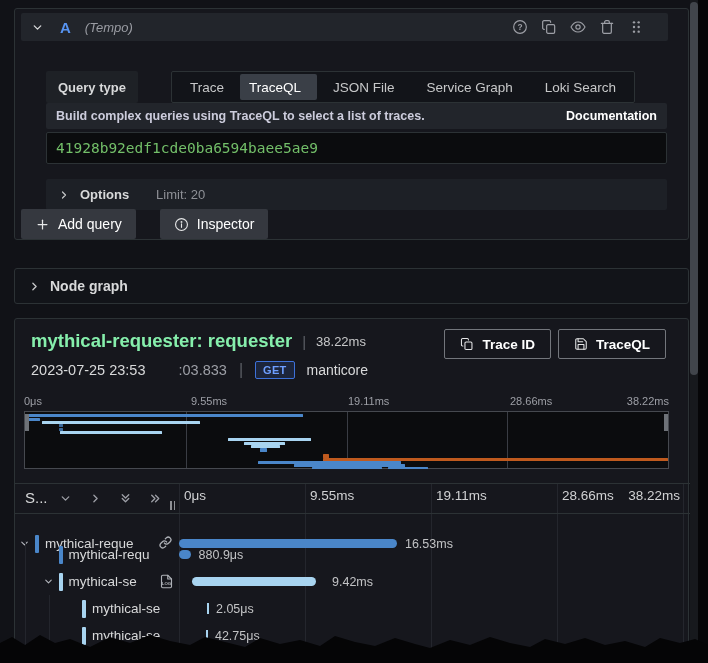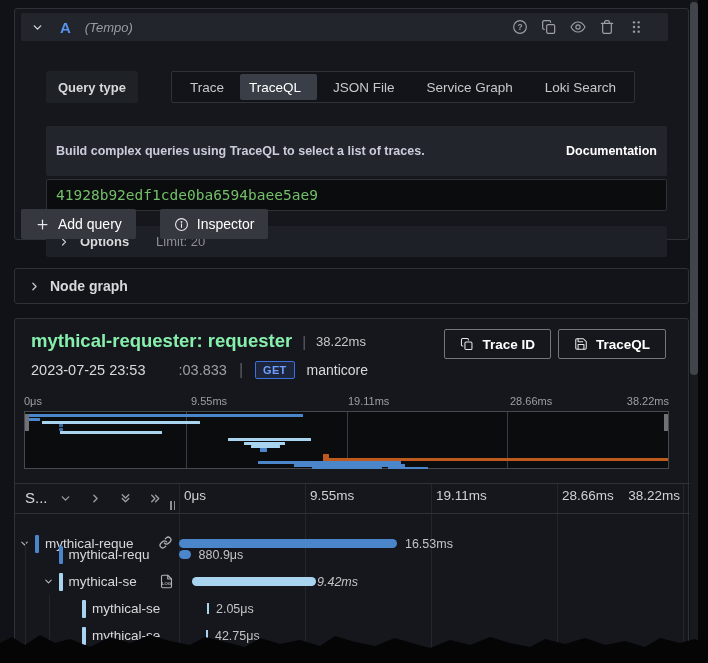--- a/index.html
+++ b/index.html
@@ -19,22 +19,22 @@
   .ds-name{color:#9a9ca3;font-style:italic;font-size:13px;}
   .hdr-icons{margin-left:auto;display:flex;align-items:center;gap:13px;padding-right:14px;}
   .hdr-icons .icon{color:#9d9fa6;cursor:pointer;}
   .qbody{position:absolute;left:31px;right:21px;top:40px;}
   .tabs-row{display:flex;align-items:stretch;height:32px;margin-top:22px;gap:25px;}
   .qtype-label{background:#1e2126;border-radius:2px;display:flex;align-items:center;padding:0 12px;
                font-size:13px;font-weight:700;color:#d8d9da;}
   .radio-group{margin-left:8px;border:1px solid #2c3235;border-radius:2px;background:#121419;display:flex;align-items:center;padding:2px;}
   .tab{display:flex;align-items:center;padding:0 16px;height:26px;border-radius:2px;font-size:13.5px;color:#c7c8c9;cursor:pointer;}
   .tab.active{background:#3a3f47;color:#ffffff;font-weight:500;padding-left:9px;}
-  .desc-row{margin-top:23px;height:26px;background:#22252b;border-radius:2px;display:flex;align-items:center;
-            justify-content:space-between;padding:12px 10px;font-size:12.5px;font-weight:700;color:#ccccdc;}
+  .desc-row{margin-top:0;height:26px;background:#22252b;border-radius:2px;display:flex;align-items:center;
+            justify-content:space-between;padding:0 10px;font-size:12.5px;font-weight:700;color:#ccccdc;}
   .doc-link{color:#ffffff;cursor:pointer;}
   .query-input{margin-top:3px;height:30px;background:#0b0c0e;border:1px solid #2c3235;border-radius:2px;
                display:flex;align-items:center;padding:0 9px;font-family:"DejaVu Sans Mono","Liberation Mono",monospace;
                font-size:14.5px;color:#73bf69;cursor:text;}
   .options-row{margin-top:15px;height:31px;background:#1d2026;border-radius:2px;display:flex;align-items:center;padding:0 12px;gap:10px;}
   .options-row .icon{color:#c7c8c9;}
   .options-label{font-size:13px;font-weight:700;color:#d8d9da;}
   .options-summary{font-size:13px;color:#8e9096;margin-left:17px;}
   .actions{position:absolute;left:6px;top:200px;display:flex;gap:24px;}
   .btn-secondary{height:30px;background:#35383f;border:none;border-radius:2px;color:#ffffff;font-size:14px;font-weight:500;
@@ -364,21 +364,21 @@
             <span class="cbar" style="left: 43.5px; background: rgb(168, 212, 240);"></span>
             <span class="sname" style="left: 53.5px; width: 88.5px;">mythical-se</span>
             <span class="row-icon icon">
               <svg width="15" height="15" viewBox="0 0 24 24" fill="none" stroke="currentColor" stroke-width="1.8">
                 <path d="M14 2H6a2 2 0 0 0-2 2v16a2 2 0 0 0 2 2h12a2 2 0 0 0 2-2V8z"></path>
                 <polyline points="14 2 14 8 20 8"></polyline>
                 <text x="12" y="18" font-size="7" fill="currentColor" stroke="none" text-anchor="middle" font-family="Liberation Sans,sans-serif" font-weight="700">LOG</text>
               </svg>
             </span>
             <div class="tl-bar" style="left: 176.852px; width: 124.236px; background: rgb(168, 212, 240);"></div>
-            <span class="tl-label" style="left: 302px; font-style: italic;">9.42ms</span>
+            <span class="tl-label" style="left: 317px;">9.42ms</span>
           </div>
           <div class="srow" style="top: 81px;">
             <div class="guide" style="left: 10px;"></div>
             <div class="guide" style="left: 33.5px;"></div>
             <span class="cbar" style="left: 67px; background: rgb(168, 212, 240);"></span>
             <span class="sname" style="left: 77px; width: 81px;">mythical-se</span>
             <div class="tl-tick" style="left: 191.972px; background: rgb(168, 212, 240);"></div>
             <span class="tl-label" style="left: 200.972px;">2.05μs</span>
           </div>
           <div class="srow" style="top: 108px;">

